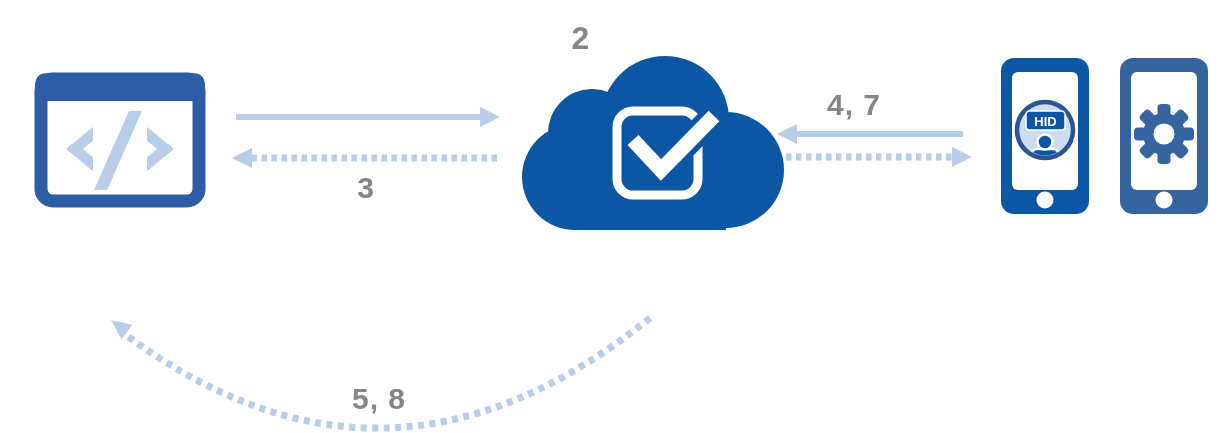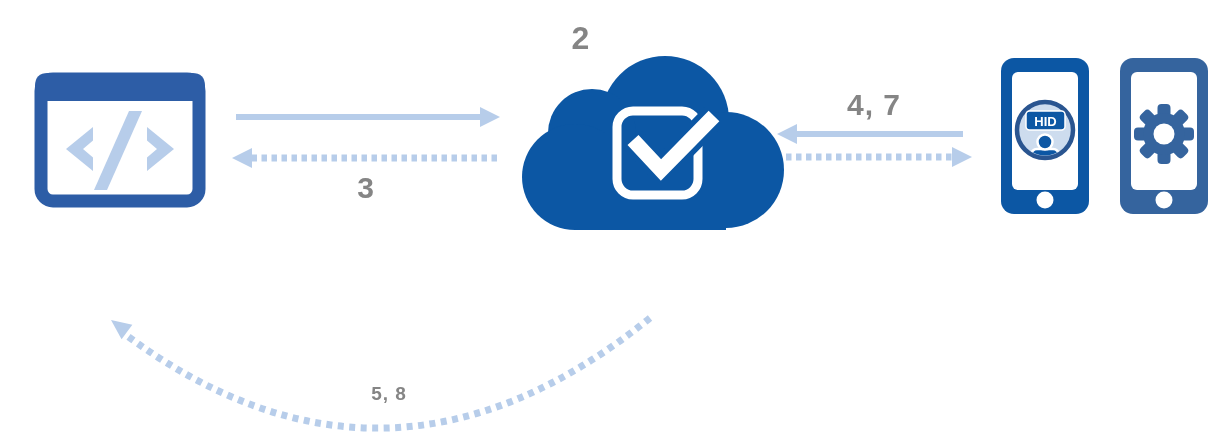--- a/index.html
+++ b/index.html
@@ -16,22 +16,22 @@
     color:#858585;
     font-weight:700;
     text-align:center;
     letter-spacing:1px;
     line-height:1;
     user-select:none;
   }
   .lbl-1-6{left:316px;top:75px;width:100px;font-size:30px;}
   .lbl-2  {left:556px;top:22px;width:50px;font-size:32px;}
   .lbl-3  {left:336px;top:173px;width:60px;font-size:30px;}
-  .lbl-4-7{left:824px;top:90px;width:100px;font-size:30px;}
-  .lbl-5-8{left:344px;top:384px;width:90px;font-size:19px;}
+  .lbl-4-7{left:804px;top:90px;width:100px;font-size:30px;}
+  .lbl-5-8{left:334px;top:384px;width:90px;font-size:30px;}
 </style>
 </head>
 <body>
 
 <div id="canvas">
 
   <svg id="diagram-svg" width="1222" height="433" viewBox="0 0 1222 433">
 
     <g>
       <rect x="41" y="79" width="158" height="122" rx="12" fill="none" stroke="#2d5da6" stroke-width="13"></rect>

